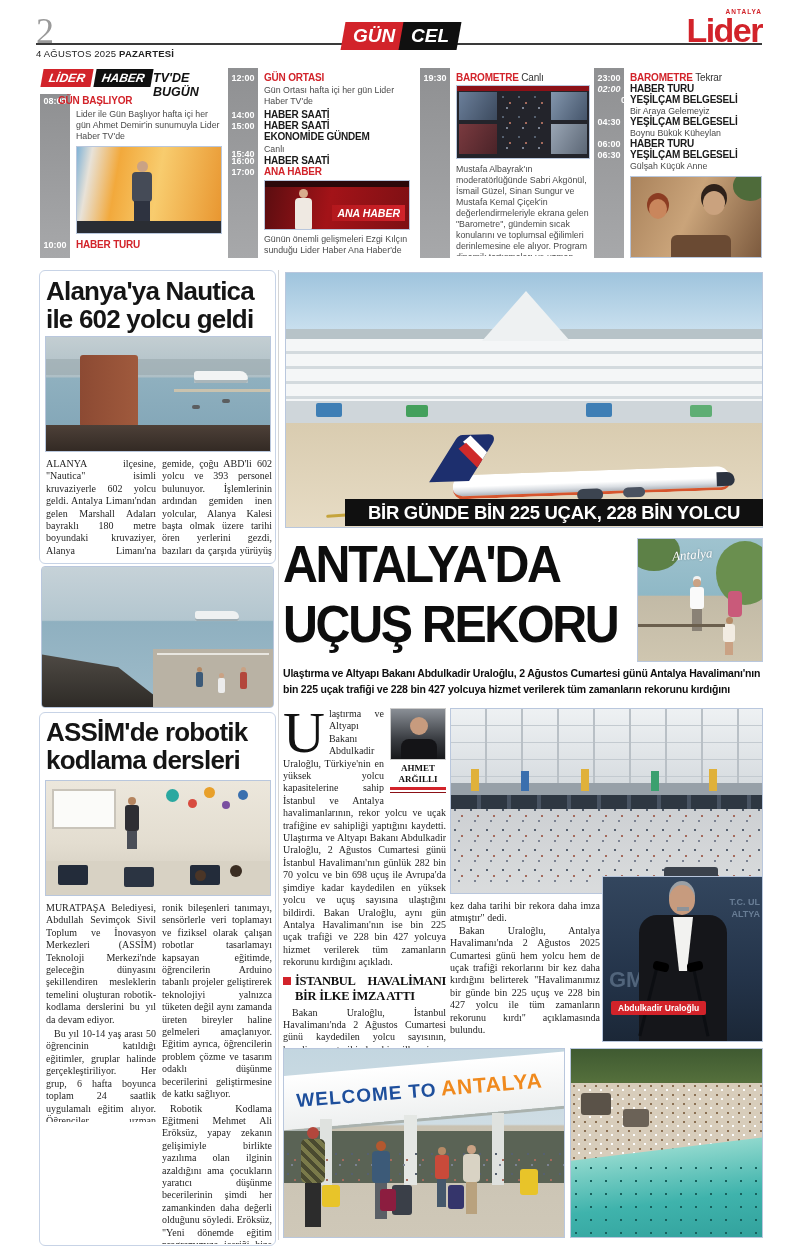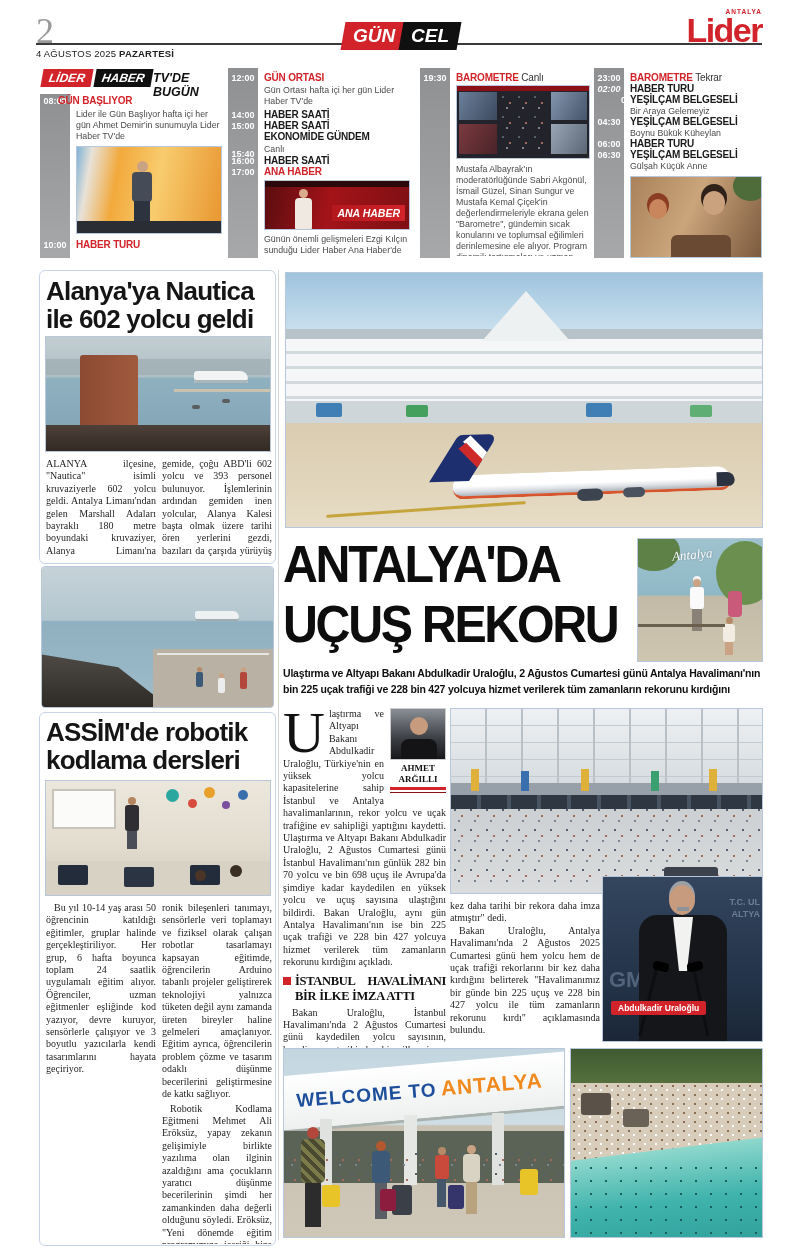--- a/index.html
+++ b/index.html
@@ -230,20 +230,21 @@
       <div style="position:absolute; left:3px; top:34px; width:10px; height:18px; background:#4a4e57;"></div>
     </div>
     <div style="position:absolute; left:0; bottom:0; width:100%; height:34px; background:#d8d2c4;"></div>
     <div style="position:absolute; left:12px; bottom:10px; width:30px; height:20px; background:#232c3a; border-radius:2px;"></div>
     <div style="position:absolute; left:78px; bottom:8px; width:30px; height:20px; background:#2b3442; border-radius:2px;"></div>
     <div style="position:absolute; left:144px; bottom:10px; width:30px; height:20px; background:#232c3a; border-radius:2px;"></div>
     <div class="head" style="right:28px; bottom:18px; width:12px; height:12px; background:#3a2d22;"></div>
     <div class="head" style="right:64px; bottom:14px; width:11px; height:11px; background:#4a3526;"></div>
   </div>
   <div class="ab bodytxt" style="left:46px; top:902px; width:110px; height:220px;">
+    <div style="margin-bottom:2px;"><span>MURATPAŞA Belediyesi, Abdullah Sevimçok Sivil Toplum ve İnovasyon Merkezleri (ASSİM) Teknoloji Merkezi'nde geleceğin dünyasını şekillendiren mesleklerin temelini oluşturan robotik-kodlama derslerini bu yıl da devam ediyor.</span></div>
     <div style="margin-bottom:2px; text-indent:8px;">Bu yıl 10-14 yaş arası 50 öğrencinin katıldığı eğitimler, gruplar halinde gerçekleştiriliyor. Her grup, 6 hafta boyunca toplam 24 saatlik uygulamalı eğitim alıyor. Öğrenciler, uzman eğitmenler eşliğinde kod yazıyor, devre kuruyor, sensörlerle çalışıyor ve 3 boyutlu yazıcılarla kendi tasarımlarını hayata geçiriyor.</div>
 
   </div>
   <div class="ab bodytxt" style="left:162px; top:902px; width:110px; height:342px;">
     <div style="margin-bottom:2px;">ronik bileşenleri tanımayı, sensörlerle veri toplamayı ve fiziksel olarak çalışan robotlar tasarlamayı kapsayan eğitimde, öğrencilerin Arduino tabanlı projeler geliştirerek teknolojiyi yalnızca tüketen değil aynı zamanda üreten bireyler haline gelmeleri amaçlanıyor. Eğitim ayrıca, öğrencilerin problem çözme ve tasarım odaklı düşünme becerilerini geliştirmesine de katkı sağlıyor.</div>
     <div style="text-indent:8px;"><span>Robotik Kodlama Eğitmeni Mehmet Ali Eröksüz, yapay zekanın gelişimiyle birlikte yazılıma olan ilginin azaldığını ama çocukların yaratıcı düşünme becerilerinin şimdi her zamankinden daha değerli olduğunu söyledi. Eröksüz, "Yeni dönemde eğitim programımıza içeriği bize ait olan, bulunduğumuz çağı anlamaya ve yaratıcılığı geliştirmeye yönelik STEM uygulamaları da ekliyoruz" dedi. </span></div>
   </div>
 
   <div class="photo" style="left:285px; top:272px; width:478px; height:256px;">
     <div style="position:absolute; inset:0; background:linear-gradient(180deg,#9fc4dd 0%,#c8dfee 22%,#dce9f2 26%,#e8eef2 28%);"></div>
@@ -261,20 +262,21 @@
       <div style="position:absolute; left:26px; bottom:6px; width:278px; height:24px; background:linear-gradient(180deg,#ffffff 55%,#d9dde2 80%,#aeb4bc 100%); border-radius:12px 14px 10px 10px; border-bottom:3px solid #d6552e;"></div>
       <div style="position:absolute; left:18px; bottom:24px; width:40px; height:46px; background:#1d2f6e; transform:skewX(-34deg); border-radius:4px 10px 0 0; overflow:hidden;">
         <div style="position:absolute; left:6px; top:16px; width:60px; height:7px; background:#ffffff; transform:rotate(32deg);"></div>
         <div style="position:absolute; left:6px; top:23px; width:60px; height:7px; background:#cf2a2a; transform:rotate(32deg);"></div>
       </div>
       <div style="position:absolute; left:150px; bottom:0px; width:26px; height:12px; background:#3c4450; border-radius:6px;"></div>
       <div style="position:absolute; left:196px; bottom:2px; width:22px; height:10px; background:#4a5260; border-radius:5px;"></div>
       <div style="position:absolute; right:2px; bottom:10px; width:18px; height:14px; background:#2c3340; border-radius:0 10px 8px 0;"></div>
     </div>
   </div>
+  <div class="ab banner" style="left:345px; top:499px; width:418px; height:27px;">BİR GÜNDE BİN 225 UÇAK, 228 BİN YOLCU</div>
 
   <div class="ab mh" style="left:283px; top:536px;">ANTALYA'DA</div>
   <div class="ab mh" style="left:283px; top:596px;">UÇUŞ REKORU</div>
   <div class="photo" style="left:637px; top:538px; width:126px; height:124px;">
     <div style="position:absolute; inset:0; background:linear-gradient(180deg,#9fc3cf 0%,#8fb8c6 46%,#c2baa6 47%,#cfc6b0 100%);"></div>
     <div style="position:absolute; left:-10px; top:-8px; width:52px; height:40px; border-radius:50%; background:#5d8147;"></div>
     <div style="position:absolute; right:-12px; top:2px; width:58px; height:64px; border-radius:50%; background:#6a8f4f;"></div>
     <div style="position:absolute; right:20px; bottom:44px; width:14px; height:26px; border-radius:4px; background:#c95a7a;"></div>
     <div style="position:absolute; left:34px; top:8px; color:#fff; font-style:italic; font-family:'Liberation Serif',serif; font-size:13px; transform:rotate(-5deg); text-shadow:0 0 2px rgba(0,0,0,.35);">Antalya</div>
     <div class="figman" style="left:50px; top:40px; width:18px; height:54px;">

